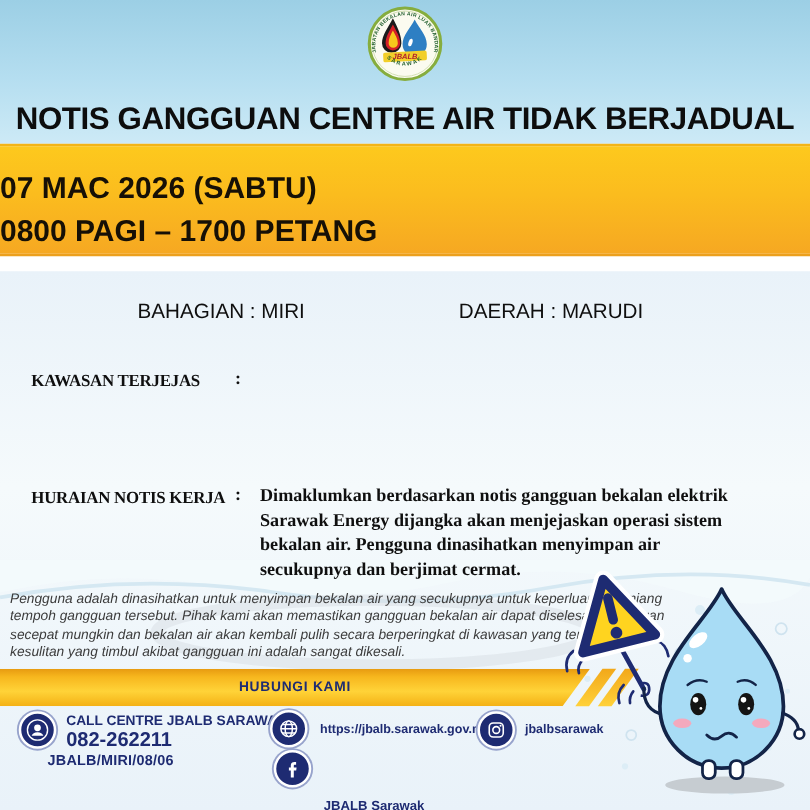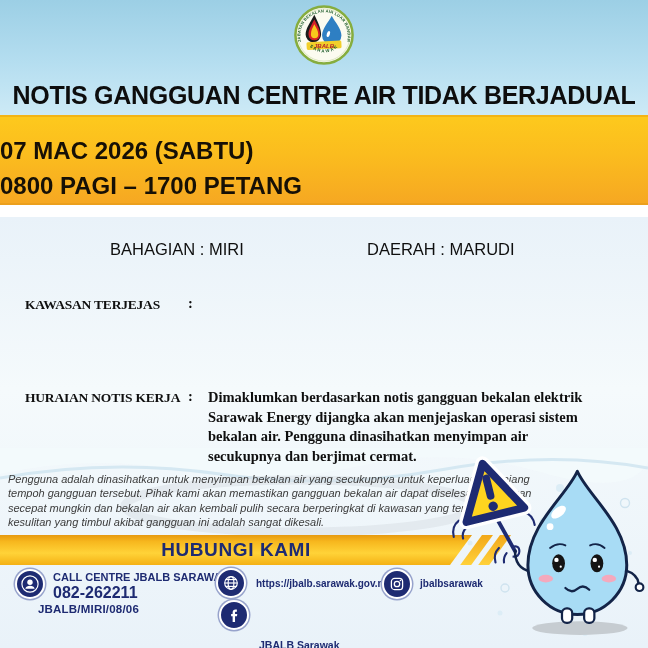--- a/index.html
+++ b/index.html
@@ -35,21 +35,21 @@
   .detail .txt{font-size:14.5px;font-weight:bold;line-height:19.5px;}
   .detail-kawasan{top:295px;}
   .detail-huraian{top:388px;}
   
   .disclaimer{top:472px;left:8px;width:524px;font-style:italic;font-size:11px;
     line-height:14.4px;color:#3b3b3b;z-index:3;}
   
   .hubungi{top:535px;left:0;width:472px;height:30px;
     background:linear-gradient(180deg,#e79a10 0%,#f7b71e 22%,#ffd338 60%,#f4b115 100%);
     clip-path:polygon(0 0,472px 0,450px 100%,0 100%);
-    color:#1e2b72;font-weight:bold;font-size:19px;letter-spacing:0.6px;
+    color:#1e2b72;font-weight:bold;font-size:11px;letter-spacing:0.6px;
     text-align:center;line-height:30px;z-index:2;}
   .stripe{position:absolute;top:535px;height:30px;width:11px;
     background:linear-gradient(180deg,#f2a81a,#ffd13a);
     transform:skewX(-36deg);transform-origin:top left;z-index:2;}
   .stripe-1{left:482px;} .stripe-2{left:500px;}
   
   .contact-text{position:absolute;color:#1e2b72;font-weight:bold;z-index:4;white-space:nowrap;}
   .icon-circle{position:absolute;width:26px;height:26px;border-radius:50%;
     background:#1e2b72;border:2px solid #ffffff;box-shadow:0 0 0 1.5px #97a3cc;
     display:flex;align-items:center;justify-content:center;z-index:4;}

